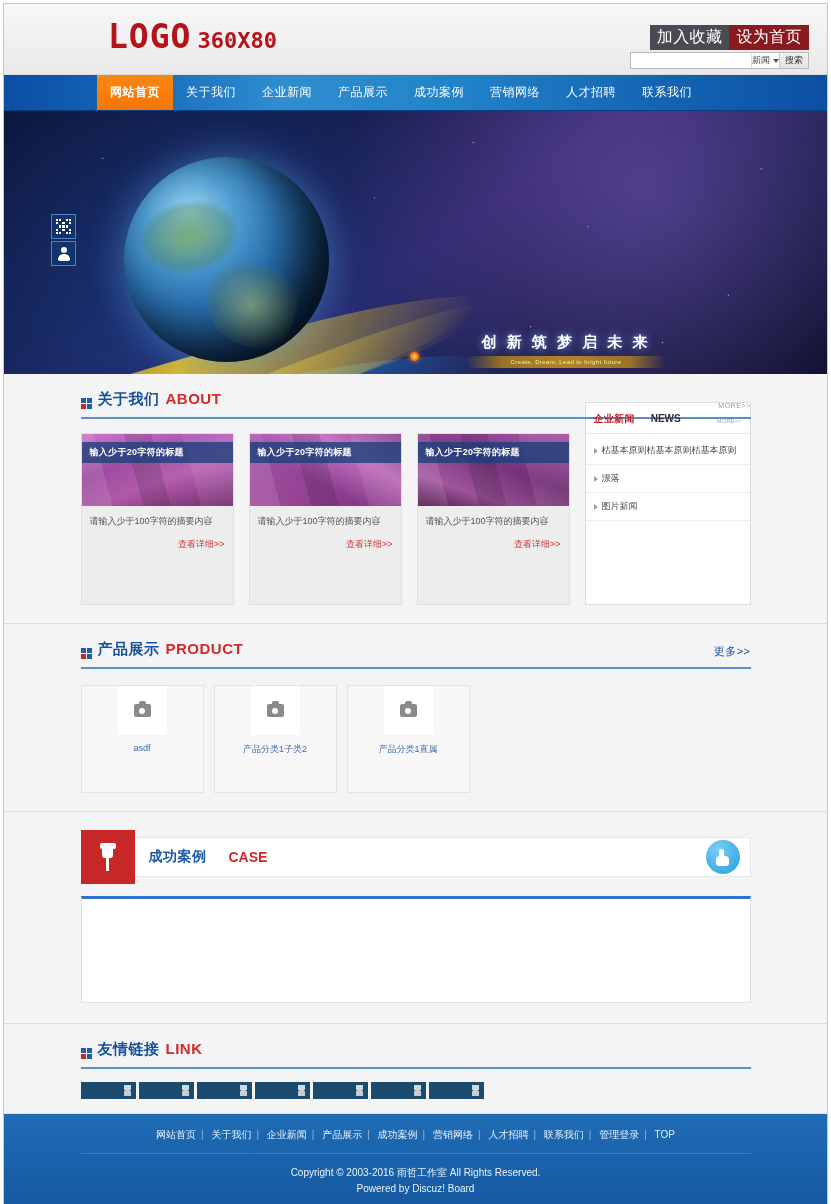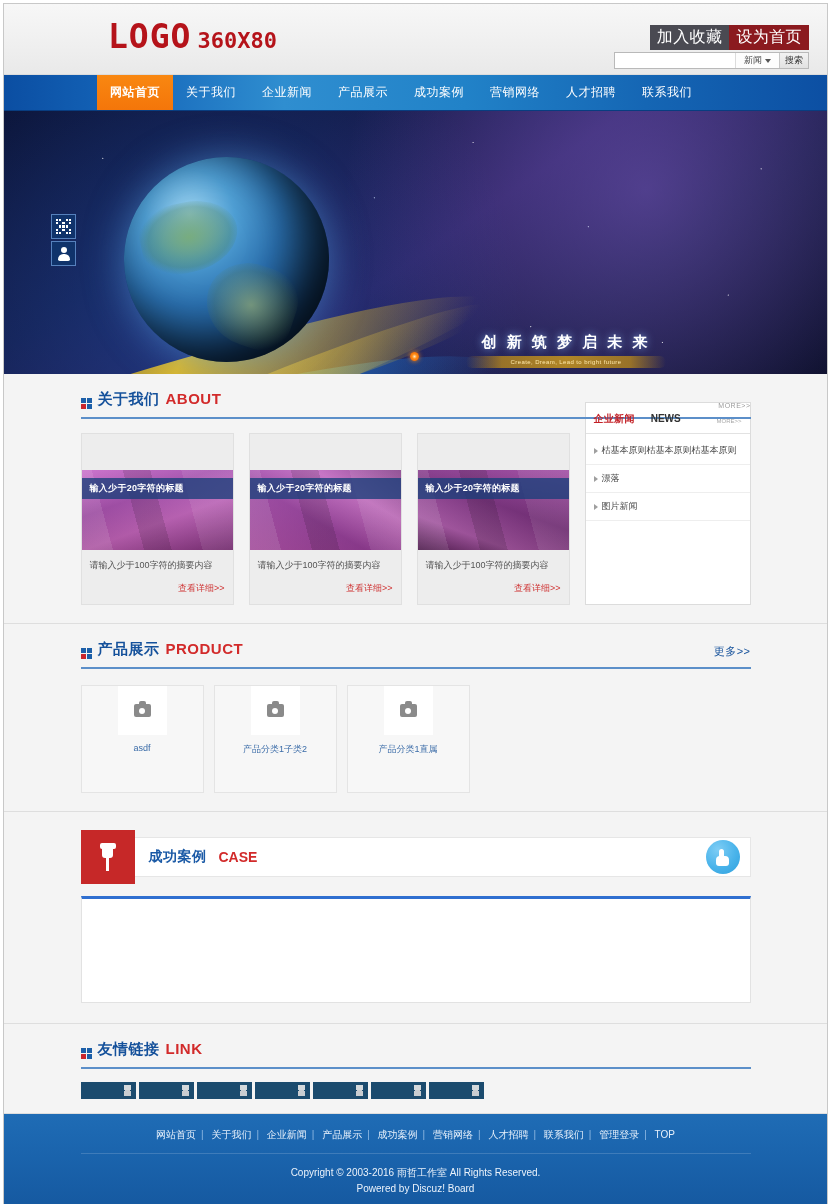--- a/index.html
+++ b/index.html
@@ -82,21 +82,21 @@
     padding: 0 4px;
     background: #fff;
     color: #333;
     font-family: "Liberation Sans", sans-serif;
   }
   .search-select {
     display: flex;
     align-items: center;
     gap: 3px;
     border-left: 1px solid #dcdcdc;
-    padding: 0 8px;
+    padding: 0 0;
     font-size: 9px;
     color: #444;
     background: #fdfdfd;
     white-space: nowrap;
   }
   .caret {
     width: 0; height: 0;
     border-left: 3px solid transparent;
     border-right: 3px solid transparent;
     border-top: 4px solid #555;
@@ -332,24 +332,23 @@
 
   
   .about-row { display: flex; gap: 15px; margin-top: 14px; }
   .about-left { width: 489px; display: flex; gap: 15px; }
   .about-card {
     width: 153px;
     background: #ededed;
     border: 1px solid #e0e0e0;
   }
   .card-img {
-    height: 80px;
+    height: 72px;
     position: relative;
     overflow: hidden;
-    margin-top: 36px;
   }
   .card-img.img1 {
     background:
       linear-gradient(to bottom, rgba(190,110,200,0.45), rgba(120,40,110,0.35)),
       linear-gradient(160deg, #d77ad0 0%, #9a4aa2 35%, #c86fbe 60%, #6d2c6b 100%);
   }
   .card-img.img2 {
     background:
       linear-gradient(to bottom, rgba(190,110,200,0.45), rgba(120,40,110,0.35)),
       linear-gradient(30deg, #b95fb2 0%, #8e3f95 40%, #d07fc8 70%, #5f2660 100%);
@@ -508,21 +507,21 @@
     flex: 1;
     background: #ffffff;
     border: 1px solid #e6e6e6;
     border-left: none;
     margin: 7px 0;
     display: flex; align-items: center;
     padding: 0 14px;
     position: relative;
   }
   .case-cn { color: #1b5aa6; font-size: 14px; font-weight: bold; letter-spacing: 0.5px; }
-  .case-en { color: #d22a2a; font-size: 14px; font-weight: bold; margin-left: 12px; }
+  .case-en { color: #d22a2a; font-size: 14px; font-weight: bold; margin-left: 22px; }
   .hand-circle {
     position: absolute;
     right: 10px; top: 50%;
     transform: translateY(-50%);
     width: 34px; height: 34px;
     border-radius: 50%;
     background: radial-gradient(circle at 35% 28%, #7ecdf5 0%, #49b3ea 55%, #2fa0dd 100%);
     display: flex; align-items: center; justify-content: center;
   }
   .hand {

